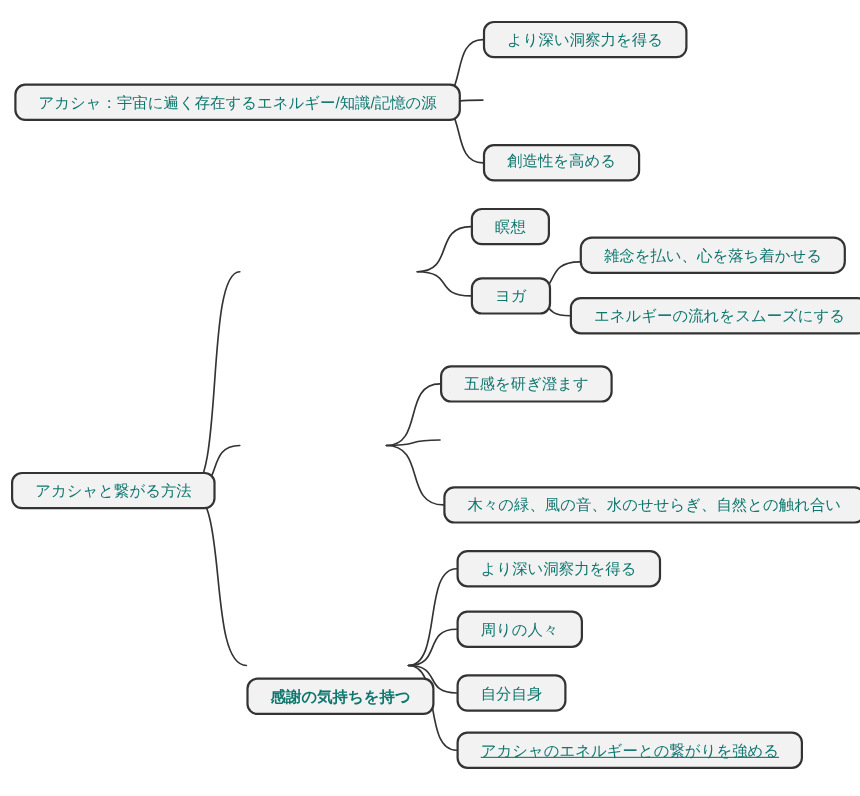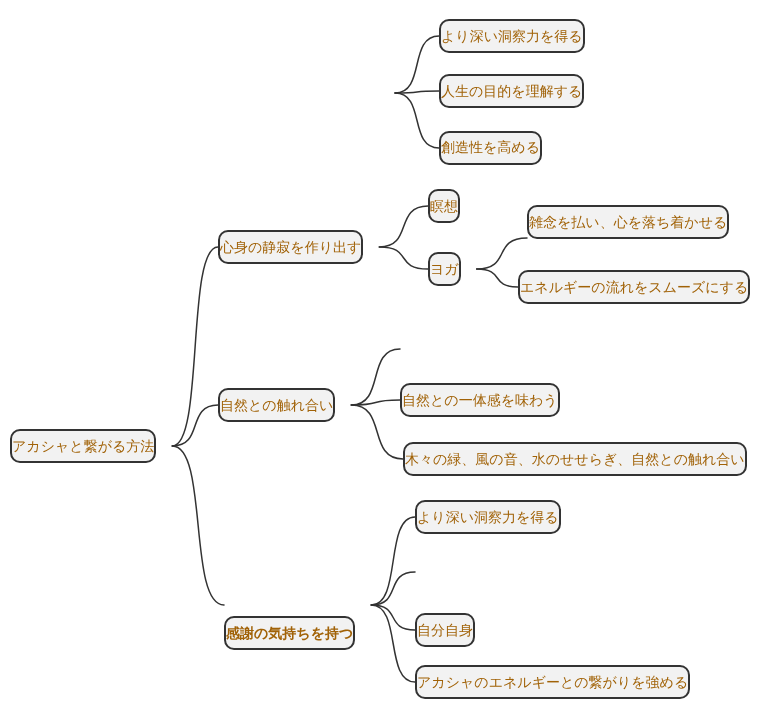--- a/index.html
+++ b/index.html
@@ -28,24 +28,24 @@
     stroke: #333333;
     stroke-width: 1.5;
     stroke-linecap: round;
   }
   .node {
     position: absolute;
     box-sizing: border-box;
     background: #f2f2f2;
     border: 2px solid #333333;
     border-radius: 10px;
-    padding: 7px 0;
+    padding: 7px 20px;
     font-size: 14px;
     line-height: 16px;
-    color: #a16207;
+    color: #0f766e;
     white-space: nowrap;
     z-index: 2;
   }
 </style>
 </head>
 <body>
 
 <div id="canvas">
   <svg id="edges" width="782" height="724" viewBox="0 0 782 724">
       <path d="M 395.046875 93 C 425.8140625 93, 408.2328125 36, 439 36"></path>
@@ -60,33 +60,32 @@
       <path d="M 476.65625 269 C 505.596875 269, 489.059375 287, 518 287"></path>
       <path d="M 351.3125 405 C 385.39375 405, 365.91875 349, 400 349"></path>
       <path d="M 351.3125 405 C 385.39375 405, 365.91875 400, 400 400"></path>
       <path d="M 351.3125 405 C 387.49375 405, 366.81875 459, 403 459"></path>
       <path d="M 371.3125 605 C 401.89375 605, 384.41875 517, 415 517"></path>
       <path d="M 371.3125 605 C 401.89375 605, 384.41875 572, 415 572"></path>
       <path d="M 371.3125 605 C 401.89375 605, 384.41875 630, 415 630"></path>
       <path d="M 371.3125 605 C 401.89375 605, 384.41875 682, 415 682"></path>
     </svg>
 
+  <div class="node" style="left:13px;  top:76px;">アカシャ：宇宙に遍く存在するエネルギー/知識/記憶の源</div>
   <div class="node" style="left:439px; top:19px;">より深い洞察力を得る</div>
-  <div class="node" style="left:439px; top:74px;">人生の目的を理解する</div>
   <div class="node" style="left:439px; top:131px;font-family:Liberation Mono, monospace;">創造性を高める</div>
 
   <div class="node" style="left:10px;  top:429px;">アカシャと繋がる方法</div>
 
-  <div class="node" style="left:218px; top:230px;">心身の静寂を作り出す</div>
   <div class="node" style="left:428px; top:189px;">瞑想</div>
   <div class="node" style="left:428px; top:252px;">ヨガ</div>
-  <div class="node" style="left:527px; top:205px;">雑念を払い、心を落ち着かせる</div>
+  <div class="node" style="left:527px; top:215px;border-radius:11px;">雑念を払い、心を落ち着かせる</div>
   <div class="node" style="left:518px; top:270px;">エネルギーの流れをスムーズにする</div>
 
-  <div class="node" style="left:218px; top:388px;">自然との触れ合い</div>
-  <div class="node" style="left:400px; top:383px;">自然との一体感を味わう</div>
+  <div class="node" style="left:400px; top:332px;">五感を研ぎ澄ます</div>
   <div class="node" style="left:403px; top:442px;">木々の緑、風の音、水のせせらぎ、自然との触れ合い</div>
 
   <div class="node" style="left:224px; top:616px;font-weight:bold;">感謝の気持ちを持つ</div>
   <div class="node" style="left:415px; top:500px;">より深い洞察力を得る</div>
+  <div class="node" style="left:415px; top:555px;">周りの人々</div>
   <div class="node" style="left:415px; top:613px;">自分自身</div>
-  <div class="node" style="left:415px; top:665px;">アカシャのエネルギーとの繋がりを強める</div>
+  <div class="node" style="left:415px; top:665px;text-decoration:underline;">アカシャのエネルギーとの繋がりを強める</div>
 </div>
 
 </body></html>

